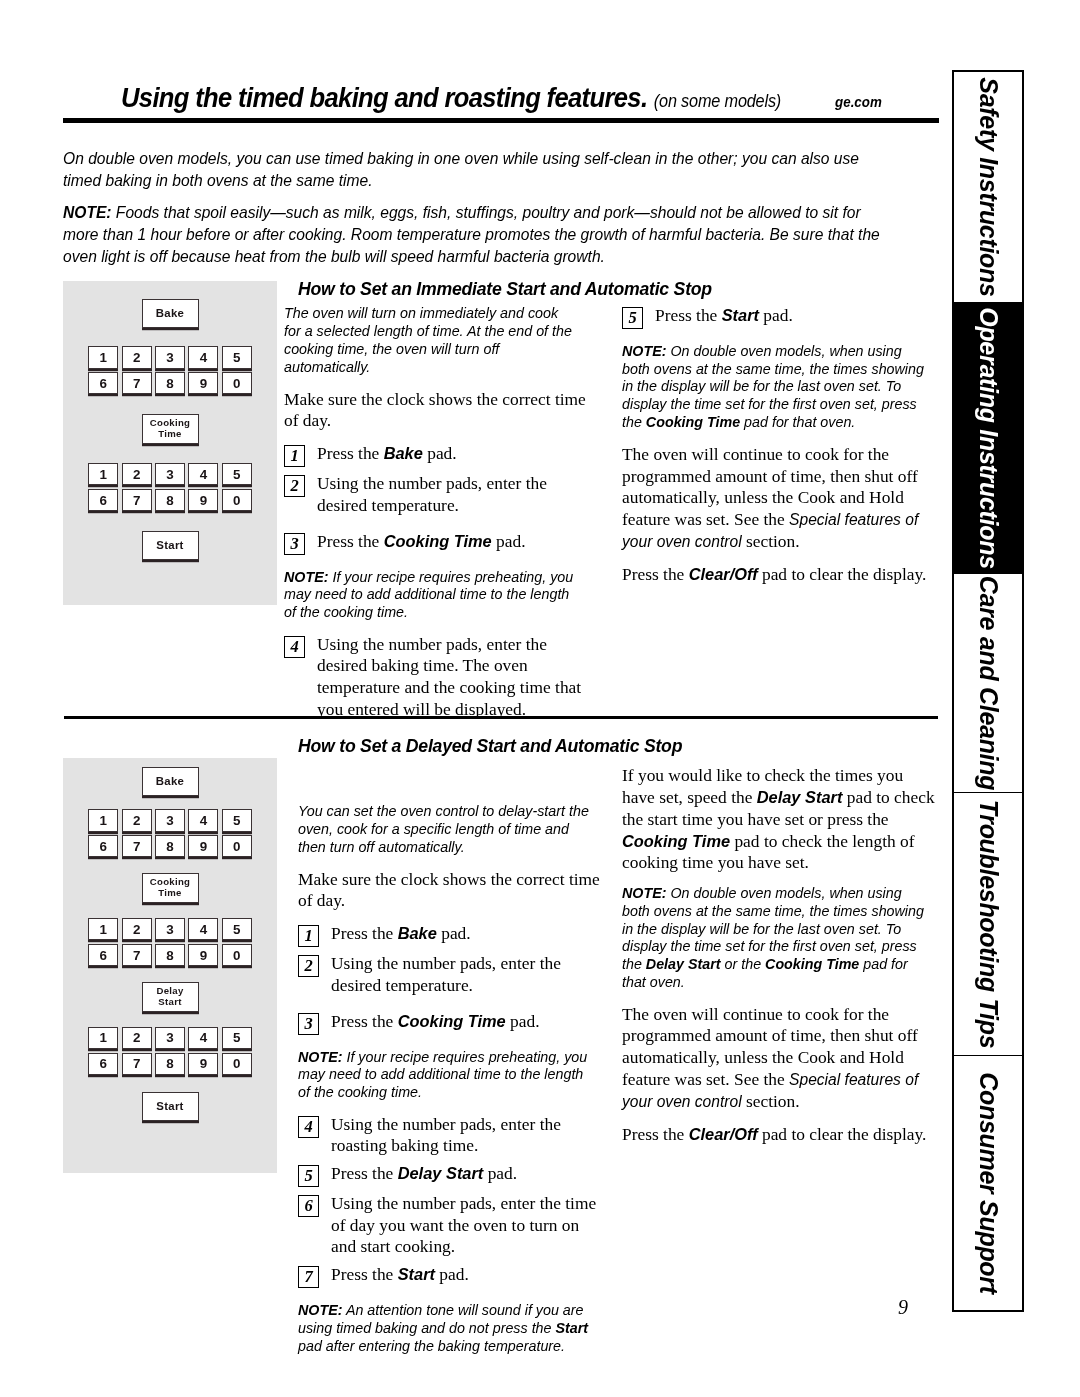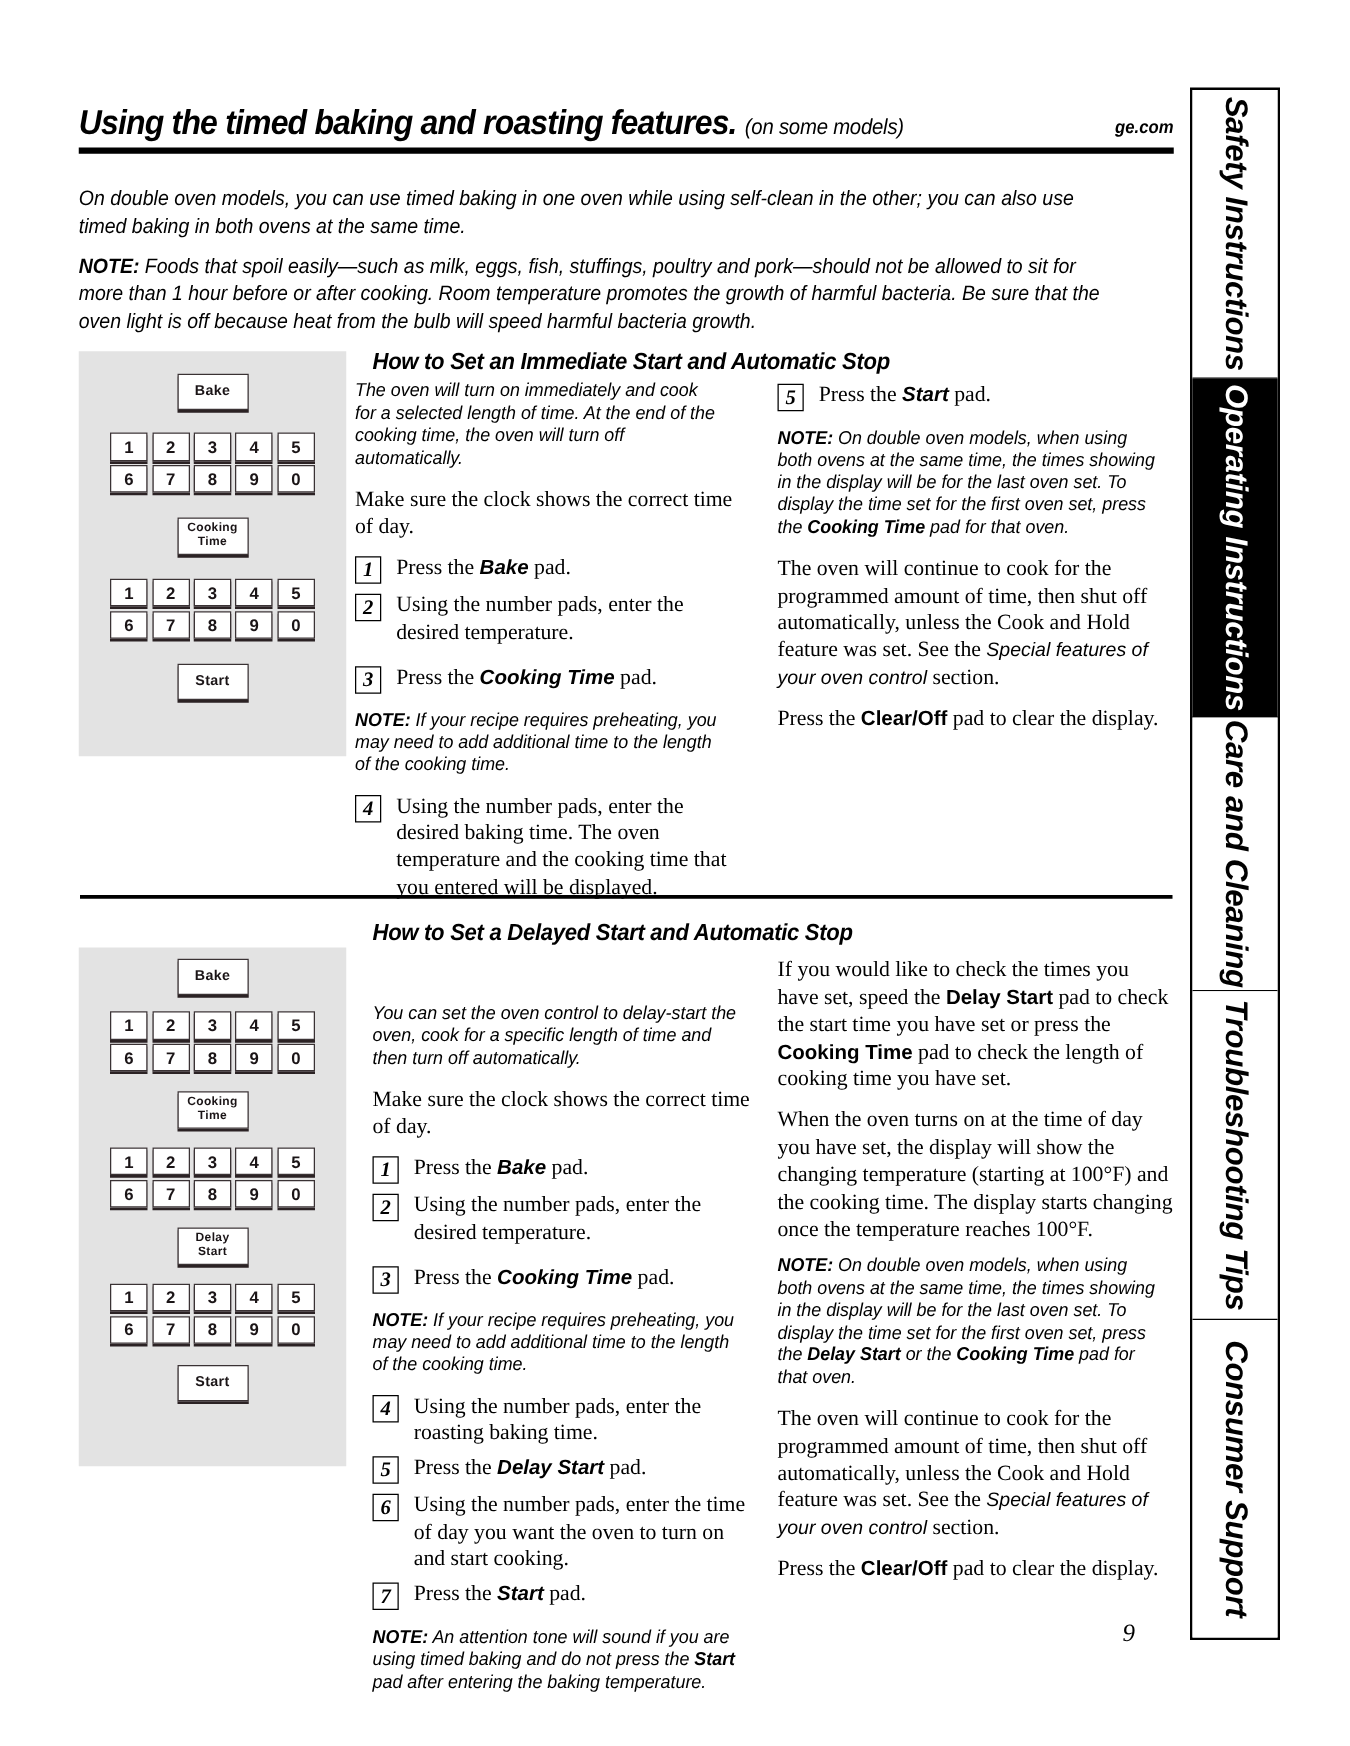--- a/index.html
+++ b/index.html
@@ -26,21 +26,21 @@
   
   #header {
     position: absolute;
     left: 63px;
     top: 84px;
     width: 876px;
   }
   .header-row {
     display: flex;
     align-items: flex-end;
-    justify-content: space-between;
+    justify-content: center;
   }
   .doc-title {
     font-family: "Liberation Sans", sans-serif;
     font-weight: bold;
     font-style: italic;
     font-size: 27.5px;
     letter-spacing: -0.7px;
     transform: scaleX(0.93);
     transform-origin: left bottom;
     white-space: nowrap;
@@ -163,21 +163,21 @@
   #col-b1 { left: 622px; top: 305px; width: 318px; }
   #col-a2 { left: 298px; top: 803px; width: 305px; }
   #col-b2 { left: 622px; top: 765px; width: 318px; }
 
   p.serif {
     font-family: "Liberation Serif", serif;
     font-size: 17.4px;
     line-height: 1.255;
     margin: 0 0 11px 0;
   }
-  p.serif b { font-family: "Liberation Sans", sans-serif; font-weight: bold; font-size: 16.4px; }
+  p.serif b { font-family: "Liberation Sans", sans-serif; font-weight: bold; font-style: italic; font-size: 16.4px; }
   p.serif i { font-family: "Liberation Sans", sans-serif; font-style: italic; font-size: 15.6px; font-weight: normal; }
 
   p.note {
     font-family: "Liberation Sans", sans-serif;
     font-style: italic;
     font-size: 14.9px;
     line-height: 1.19;
     margin: 0 0 12px 0;
     transform: scaleX(0.96);
     transform-origin: left top;
@@ -499,21 +499,20 @@
     <div class="step">
       <div class="step-num">7</div>
       <div class="step-text"><span>Press the </span><b>Start</b><span> pad.</span></div>
     </div>
     <div class="gap-sm"></div>
     <p class="note"><b>NOTE:</b><span> An attention tone will sound if you are using timed baking and do not press the </span><b>Start</b><span> pad after entering the baking temperature.</span></p>
   </div>
 
   <div class="col" id="col-b2">
     <p class="serif"><span>If you would like to check the times you have set, speed the </span><b>Delay Start</b><span> pad to check the start time you have set or press the </span><b>Cooking Time</b><span> pad to check the length of cooking time you have set.</span></p>
-    <p class="serif">When the oven turns on at the time of day you have set, the display will show the changing temperature (starting at 100°F) and the cooking time. The display starts changing once the temperature reaches 100°F.</p>
     <p class="note"><b>NOTE:</b><span> On double oven models, when using both ovens at the same time, the times showing in the display will be for the last oven set. To display the time set for the first oven set, press the </span><b>Delay Start</b><span> or the </span><b>Cooking Time</b><span> pad for that oven.</span></p>
     <p class="serif"><span>The oven will continue to cook for the programmed amount of time, then shut off automatically, unless the Cook and Hold feature was set. See the </span><i>Special features of your oven control</i><span> section.</span></p>
     <p class="serif"><span>Press the </span><b>Clear/Off</b><span> pad to clear the display.</span></p>
   </div>
 
   <div id="tabs">
     <div class="tab" style="flex:0 0 230px;">
       <span class="tab-label">Safety Instructions</span>
     </div>
     <div class="tab active" style="flex:0 0 270px;">

